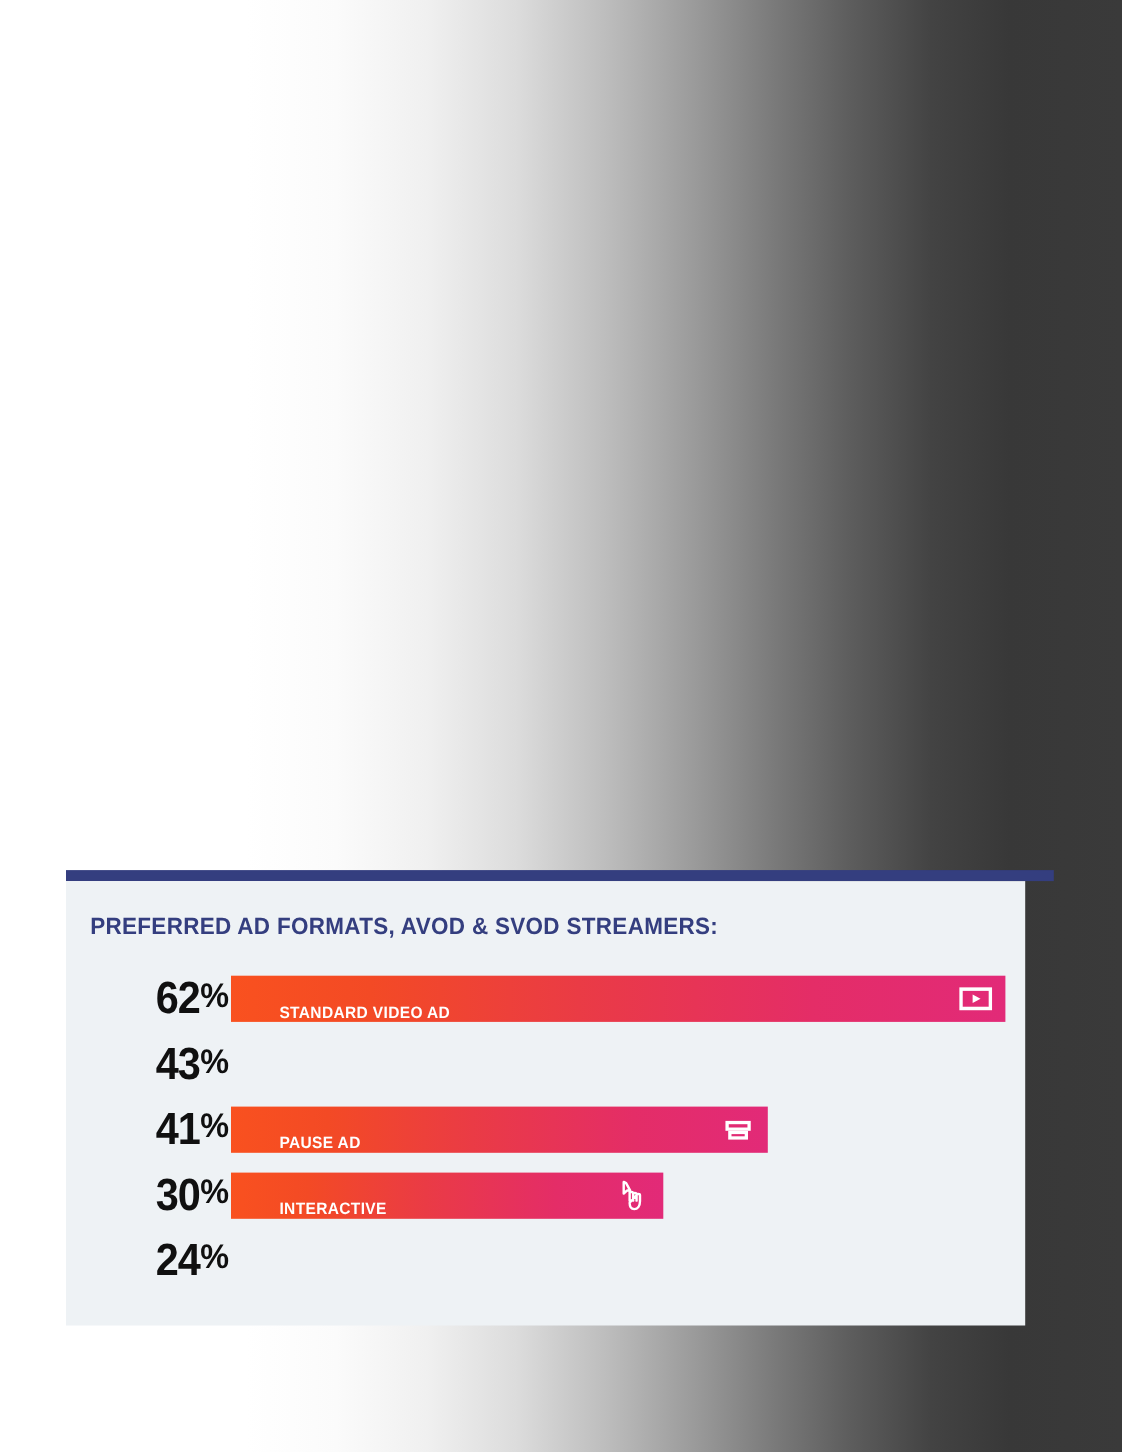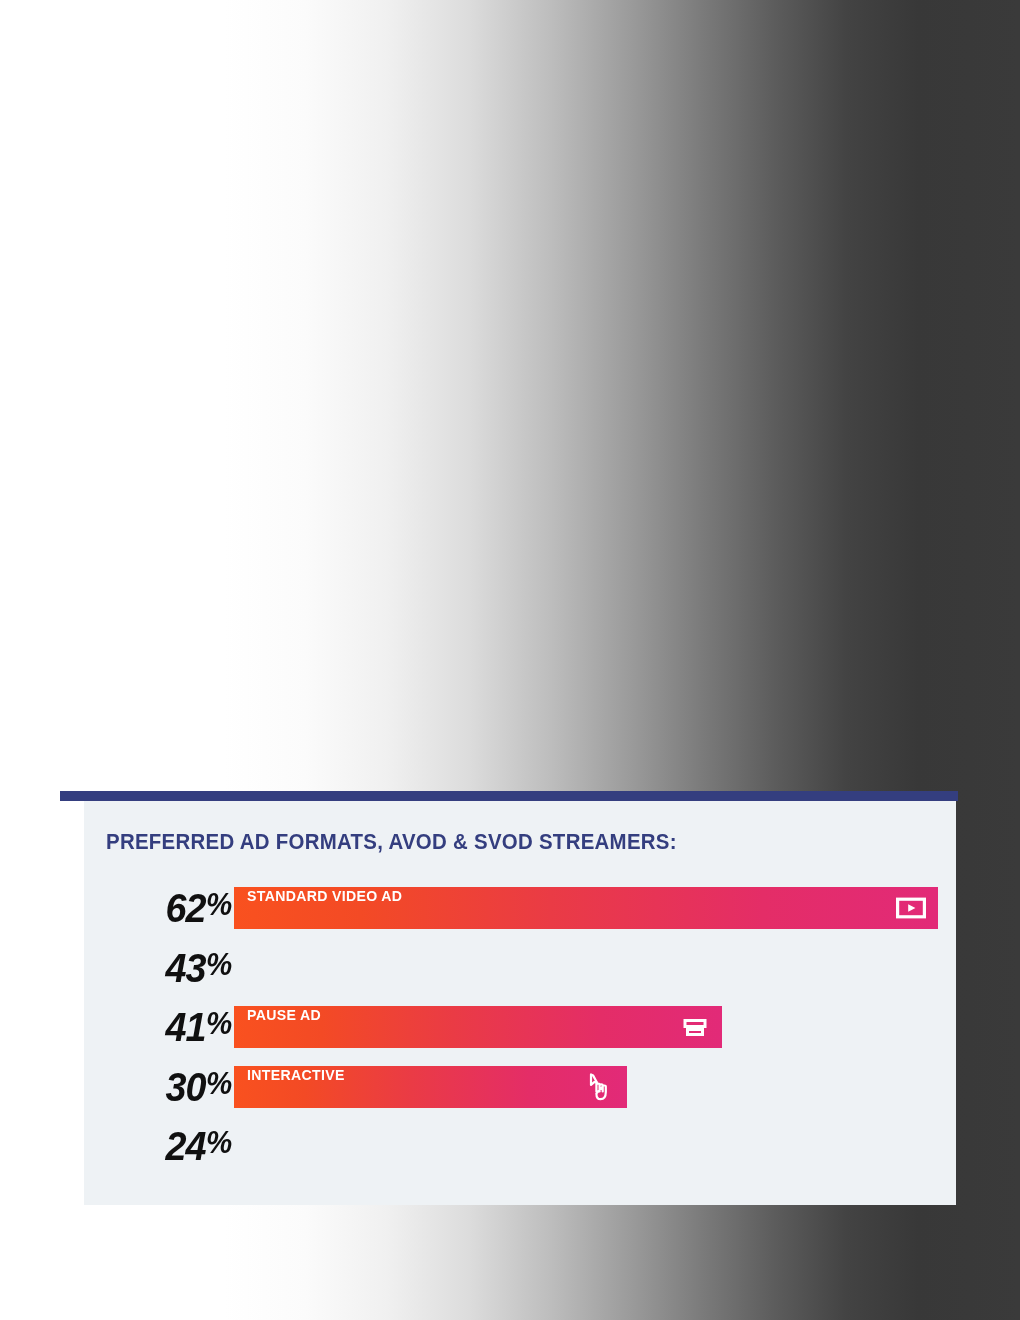--- a/index.html
+++ b/index.html
@@ -46,21 +46,20 @@
     background: #343e7f;
   }
 
   #panel-body {
     position: absolute;
     left: 0;
     top: 10px;
     width: 872px;
     height: 404px;
     background: #eef2f5;
-    margin-left: 24px;
   }
 
   #panel-title {
     position: absolute;
     left: 22px;
     top: 29px;
     font-size: 21.5px;
     font-weight: 700;
     letter-spacing: 0.3px;
     color: #343e7f;
@@ -83,27 +82,26 @@
     position: relative;
     height: 59.5px;
   }
 
   .pct {
     position: absolute;
     right: 750px;   
     top: 0;
     height: 42px;
     display: flex;
-    align-items: flex-end;
+    align-items: flex-start;
     justify-content: flex-end;
     color: #101010;
     font-weight: 700;
     white-space: nowrap;
     font-family: "Liberation Sans", sans-serif;
-    font-style: italic;
   }
   .pct .num {
     font-size: 41px;
     line-height: 41px;
     letter-spacing: -1px;
     transform: scaleX(0.92);
     transform-origin: right center;
     display: inline-block;
   }
   .pct .sym {
@@ -118,22 +116,23 @@
     transform-origin: left center;
   }
 
   .bar {
     position: absolute;
     left: 150px;
     top: 0;
     height: 42px;
     background: linear-gradient(to right, #f9511f 0%, #f34a25 18%, #ea3b45 45%, #e42d67 75%, #e22a78 100%);
     display: flex;
-    align-items: flex-start;
+    align-items: flex-end;
     box-sizing: border-box;
+    padding-left: 31px;
   }
 
   .bar-label {
     color: #ffffff;
     font-size: 15px;
     font-weight: 700;
     letter-spacing: 0.35px;
     text-transform: uppercase;
     margin-left: 13px;
     transform: scaleX(0.94);

